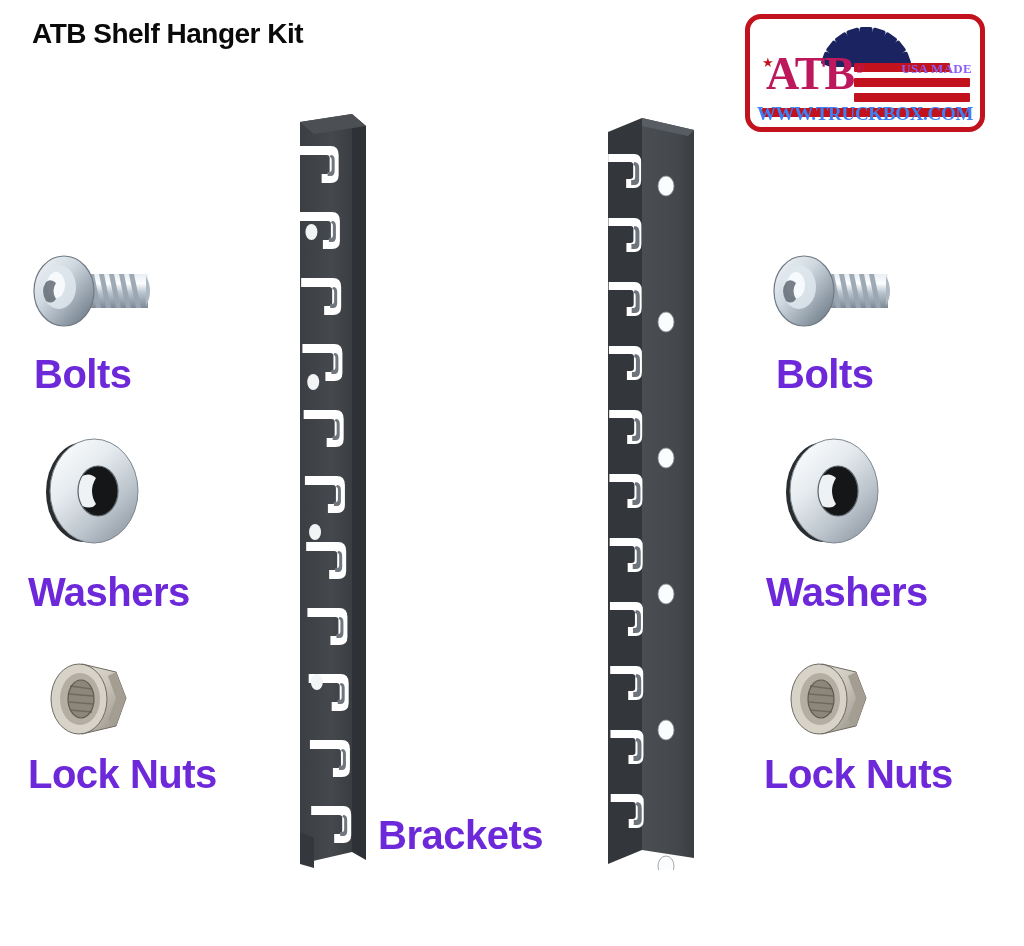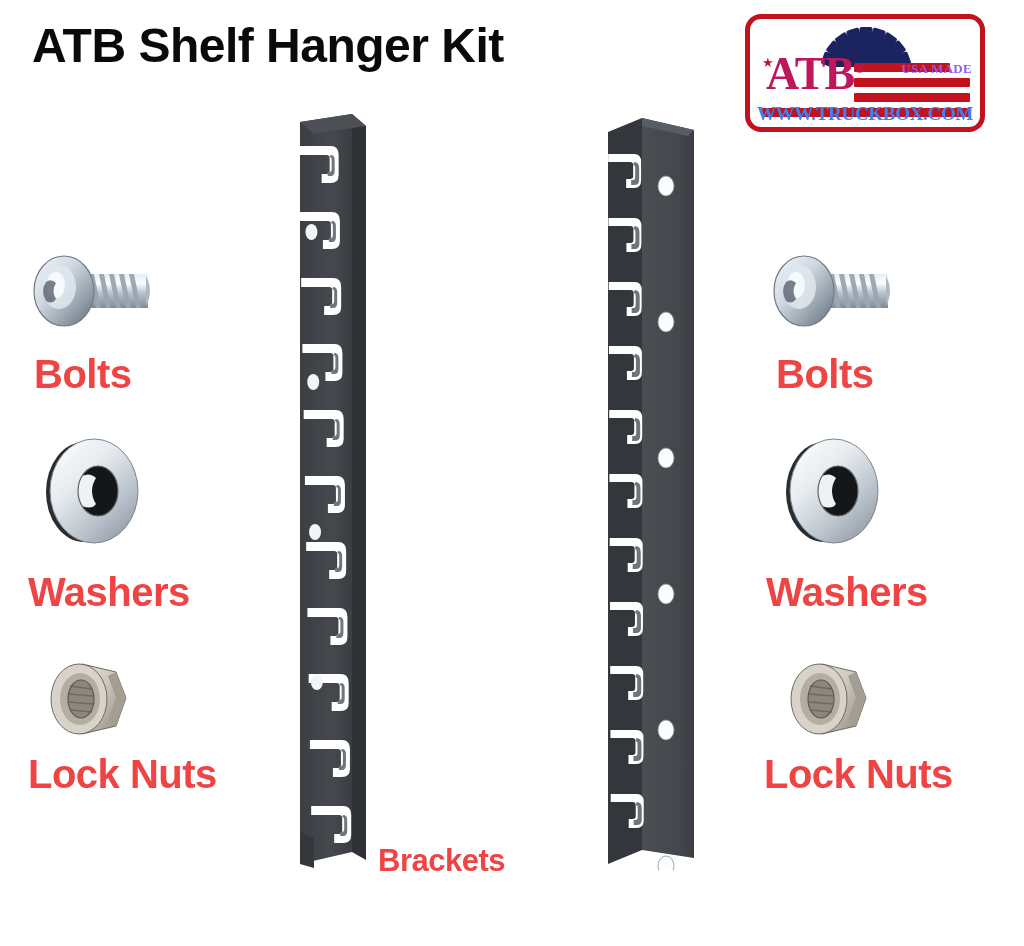--- a/index.html
+++ b/index.html
@@ -7,36 +7,36 @@
   body{
     width:1024px;height:946px;position:relative;overflow:hidden;
     font-family:"Liberation Sans","DejaVu Sans",sans-serif;
     background:#ffffff;
   }
   .stage{position:absolute;left:0;top:0;width:1024px;height:946px;}
 
   
   .title{
     position:absolute;left:32px;top:18px;
-    font-size:48px;font-weight:bold;color:#0a0a0a;
+    font-size:28px;font-weight:bold;color:#0a0a0a;
     letter-spacing:-0.5px;white-space:nowrap;
   }
 
   
   .part-label{
-    position:absolute;font-weight:bold;color:#ef4444;
+    position:absolute;font-weight:bold;color:#6d28d9;
     white-space:nowrap;letter-spacing:-0.5px;
   }
   .lbl-bolts-l{left:34px;top:352px;font-size:40px;}
   .lbl-wash-l {left:28px;top:570px;font-size:40px;}
   .lbl-nuts-l {left:28px;top:752px;font-size:40px;}
   .lbl-bolts-r{left:776px;top:352px;font-size:40px;}
   .lbl-wash-r {left:766px;top:570px;font-size:40px;}
   .lbl-nuts-r {left:764px;top:752px;font-size:40px;}
-  .lbl-brackets{left:378px;top:843px;font-size:31px;}
+  .lbl-brackets{left:378px;top:813px;font-size:40px;}
 
   
   .logo{
     position:absolute;left:745px;top:14px;width:240px;height:118px;
     background:#ffffff;border:5px solid #c1121d;border-radius:16px;
     box-sizing:border-box;overflow:hidden;
   }
   .logo-inner{position:absolute;inset:0;overflow:hidden;}
   .arch{
     position:absolute;left:12px;top:2px;width:208px;height:46px;

